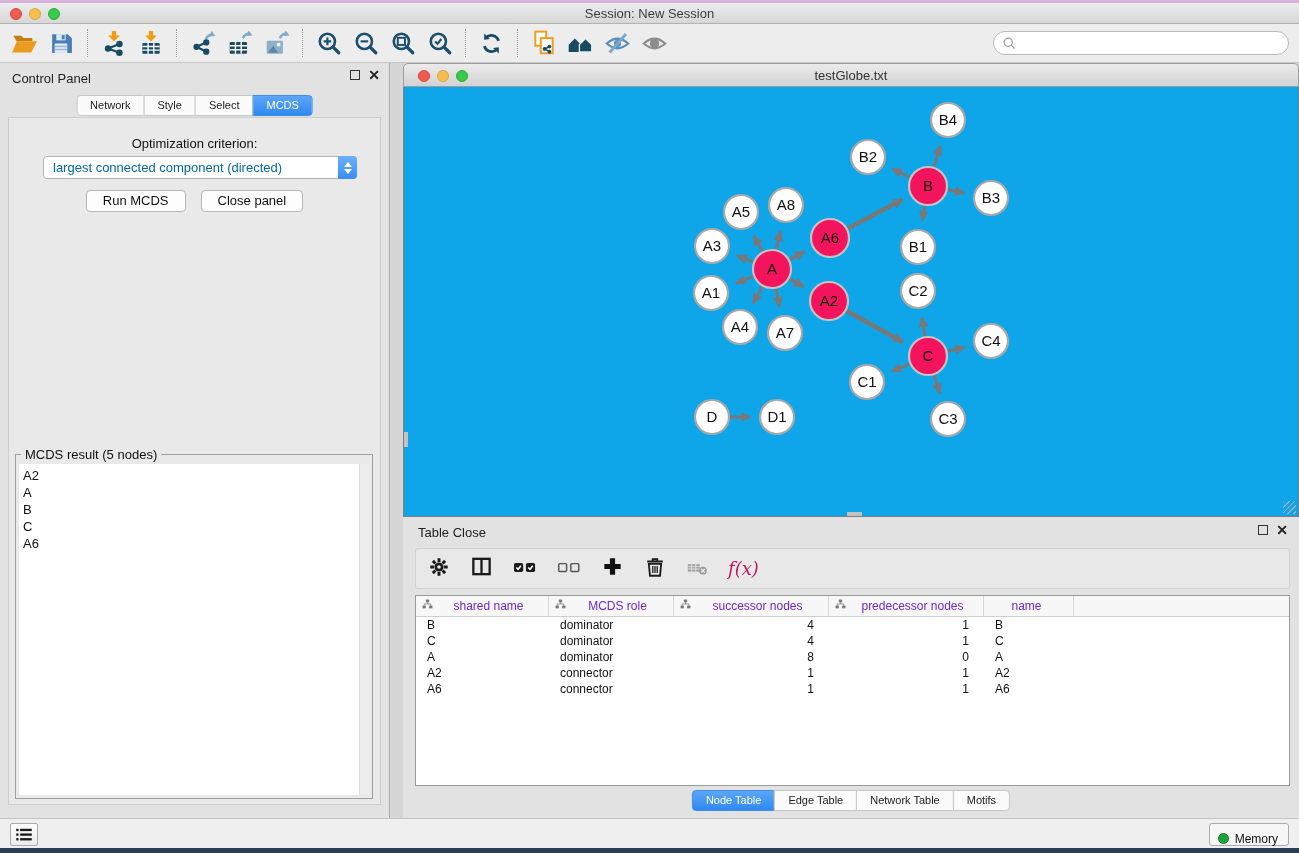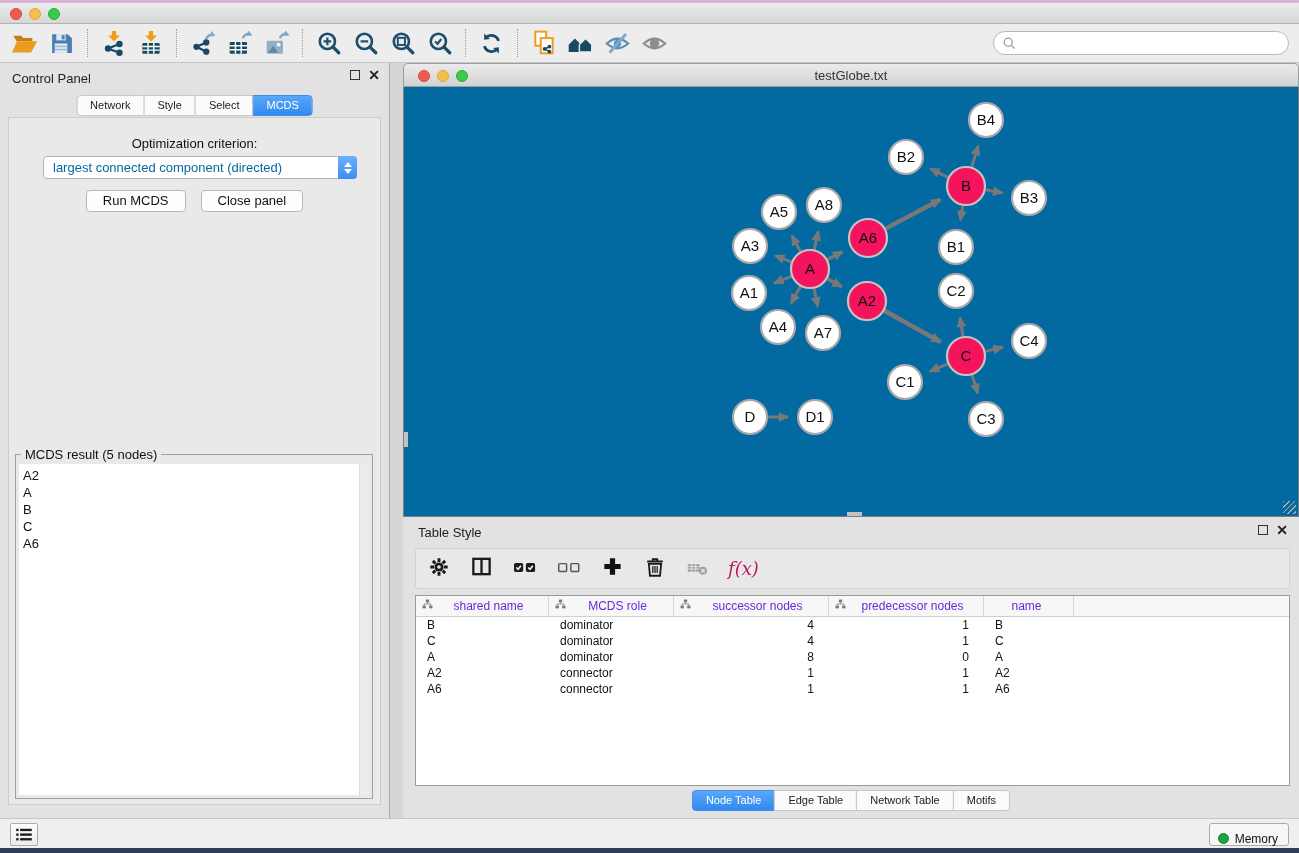--- a/index.html
+++ b/index.html
@@ -66,22 +66,22 @@
   .result-list div { line-height:17px; }
   .result-scroll { position:absolute; right:3px; top:9px; bottom:3px; width:10px;
     background:#ededed; border-left:1px solid #dcdcdc; }
 
   
   .network-window { position:absolute; left:403px; top:63px; width:896px; height:454px; }
   .nw-titlebar { position:absolute; top:0; left:0; right:0; height:24px;
     background:linear-gradient(#ebebeb,#d2d2d2); border:1px solid #9d9d9d;
     border-radius:5px 5px 0 0; }
   .nw-title { position:absolute; width:100%; text-align:center; top:4px; font-size:13px; color:#333; }
-  .nw-canvas { position:absolute; top:24px; left:0; right:0; bottom:0; background:#0369a1;
-    border:1px solid #7e7e7e; border-top:none;padding-left:38px; }
+  .nw-canvas { position:absolute; top:24px; left:0; right:0; bottom:0; background:#0ea5e9;
+    border:1px solid #7e7e7e; border-top:none; }
   .grip { position:absolute; right:2px; bottom:2px; width:13px; height:13px;
     background:repeating-linear-gradient(135deg,#aaa 0 1px,transparent 1px 4px); }
   .mark-v { position:absolute; left:0; top:345px; width:4px; height:15px; background:#c2c2c2; }
   .mark-h { position:absolute; left:443px; bottom:0; width:15px; height:4px; background:#c2c2c2; }
 
   
   .table-panel { position:absolute; left:403px; top:517px; right:0; bottom:35px; background:#e2e2e2; }
   .tp-title { position:absolute; left:15px; top:8px; font-size:13px; color:#222; }
   .tp-toolbar { position:absolute; left:12px; right:9px; top:31px; height:41px;
     background:#e8e8e8; border:1px solid #d2d2d2; border-radius:3px;
@@ -120,20 +120,21 @@
 <div>
 
   <div class="desk-top"></div>
 
   <div class="titlebar">
     <div class="traffic">
       <span class="light red"></span>
       <span class="light yellow"></span>
       <span class="light green"></span>
     </div>
+    <div class="title-text">Session: New Session</div>
   </div>
 
   <div class="toolbar">
     <span class="tbtn">
       <svg viewBox="0 0 24 24" width="27" height="27">
           <path d="M2 5h7l2 2h8v3H5z" fill="#c77f14"></path>
           <path d="M1 20l4.2-10h18l-5.2 10z" fill="#eb9c1e"></path>
         </svg>
     </span>
     <span class="tbtn">
@@ -427,21 +428,21 @@
             <text x="373" y="335" text-anchor="middle" font-size="15" fill="#111111" font-family="&quot;Liberation Sans&quot;,sans-serif">D1</text>
           </g>
         </svg>
       <div class="mark-v"></div>
       <div class="mark-h"></div>
       <div class="grip"></div>
     </div>
   </div>
 
   <div class="table-panel">
-    <div class="tp-title">Table Style</div>
+    <div class="tp-title">Table Close</div>
     <div class="win-icons" style="top:8px; right:11px;">
       <span class="ic-float"></span>
       <span class="ic-close">✕</span>
     </div>
     <div class="tp-toolbar">
       <span>
         <svg viewBox="0 0 24 24" width="22" height="22">
             <g stroke="#1b1b1b" stroke-width="3.2">
               <path d="M12 2.5v4M12 17.5v4M2.5 12h4M17.5 12h4M5.3 5.3l2.8 2.8M15.9 15.9l2.8 2.8M18.7 5.3l-2.8 2.8M8.1 15.9l-2.8 2.8"></path>
             </g>

